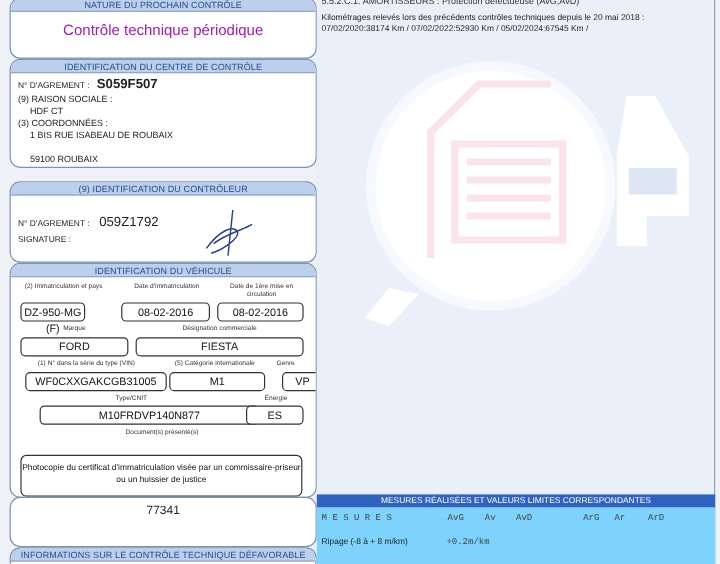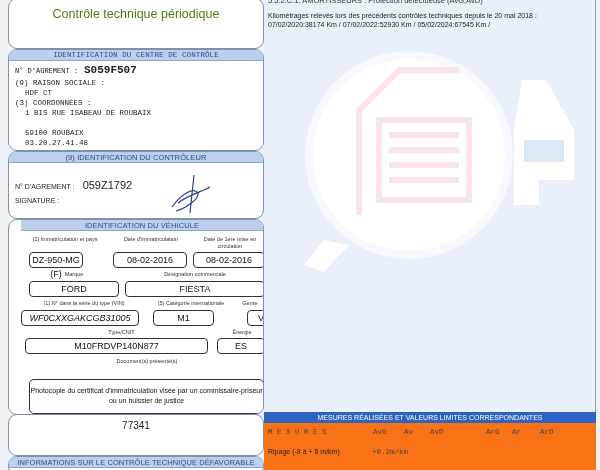--- a/index.html
+++ b/index.html
@@ -14,34 +14,34 @@
       overflow: hidden;
     }
     .card-head {
       height: 11px; background: #bcd0ee; border-bottom: 1px solid #8fa6c8;
       text-align: center; font-size: 7.5px; line-height: 11px; color: #2a4c8a;
       text-transform: uppercase; letter-spacing: 0.1px;
     }
     .card-body { position: relative; padding: 0 6px; }
 
     .nature { top: -2px; height: 51px; }
-    .nature .big { text-align: center; font-size: 12.5px; color: #4d7c0f; margin-top: 8px; }
+    .nature .big { text-align: center; font-size: 12.5px; color: #a21caf; margin-top: 8px; }
 
-    .centre { top: 49px; height: 102px; font-family: Liberation Mono, monospace; }
+    .centre { top: 49px; height: 91px; }
     .lbl { font-size: 7px; color: #222; text-transform: uppercase; }
     .row { display: flex; align-items: baseline; }
     .agr-val { font-size: 11px; font-weight: bold; margin-left: 6px; }
     .small-txt { font-size: 7.5px; color: #222; line-height: 10px; }
     .ind { padding-left: 10px; }
 
     .ctrl { top: 151px; height: 68px; }
     .ctrl .agr-val2 { font-size: 11px; margin-left: 8px; }
     .sig { position: absolute; left: 155px; top: 10px; width: 50px; height: 44px; }
 
-    .veh { top: 219px; height: 196px; padding-left: 12px; }
+    .veh { top: 219px; height: 196px; }
     .flabel { font-size: 5.5px; color: #333; text-align: center; line-height: 7px; }
     .fbox {
       border: 1px solid #333; border-radius: 4px; height: 16px;
       font-size: 9px; text-align: center; line-height: 14px; color: #111; background: #fff;
     }
     .abs { position: absolute; }
     .docbox {
       position: absolute; left: 8px; top: 148px; width: 235px; height: 35px;
       border: 1px solid #333; border-radius: 5px; font-size: 7px; text-align: center;
       line-height: 10px; padding-top: 6px; color: #111;
@@ -59,33 +59,34 @@
     .right .top-line { font-size: 7.5px; color: #333; padding: 0 4px; margin-top: -4px; line-height: 9px; white-space: nowrap; overflow: hidden; }
     .right .km-hist { font-size: 7px; color: #222; padding: 0 4px; margin-top: 6px; line-height: 9px; }
 
     .watermark { position: absolute; left: 20px; top: 50px; width: 300px; height: 230px; }
 
     .mes-head {
       position: absolute; left: 0; top: 412px; width: 332px; height: 11px;
       background: #2f63c2; color: #fff; font-size: 7px; text-align: center; line-height: 11px;
       text-transform: uppercase;
     }
-    .mes-body { position: absolute; left: 0; top: 423px; width: 332px; height: 47px; background: #f97316; }
+    .mes-body { position: absolute; left: 0; top: 423px; width: 332px; height: 47px; background: #7dd3fc; }
     .mono { font-family: "Liberation Mono", monospace; font-size: 7.5px; color: #444; }
     .mes-cols { position: absolute; top: 5px; left: 4px; width: 320px; height: 10px; }
     .mes-cols span { position: absolute; }
     .ripage { position: absolute; top: 25px; left: 4px; font-size: 7px; color: #222; }
     .ripage-val { position: absolute; top: 25px; left: 108px; }
   </style>
 </head>
 <body>
 
 <div class="left-col">
 
   <div class="card nature">
+    <div class="card-head">NATURE DU PROCHAIN CONTRÔLE</div>
     <div class="big">Contrôle technique périodique</div>
   </div>
 
   <div class="card centre">
     <div class="card-head">IDENTIFICATION DU CENTRE DE CONTRÔLE</div>
     <div class="card-body" style="padding-top:3px;">
       <div class="row">
         <span class="lbl">N° D'AGREMENT :</span>
         <span class="agr-val">S059F507</span>
       </div>
@@ -123,27 +124,27 @@
       <div class="fbox abs" style="left:172px; top:21px; width:72px;">08-02-2016</div>
 
       <div class="flabel abs" style="left:8px; top:40px; width:90px;">Marque</div>
       <div class="flabel abs" style="left:104px; top:40px; width:140px;">Désignation commerciale</div>
       <div class="fbox abs" style="left:104px; top:50px; width:140px;">FIESTA</div>
       <div class="fbox abs" style="left:8px; top:50px; width:90px;">FORD</div>
 
       <div class="flabel abs" style="left:8px; top:69px; width:110px;">(1) N° dans la série du type (VIN)</div>
       <div class="flabel abs" style="left:130px; top:69px; width:80px;">(5) Catégorie internationale</div>
       <div class="flabel abs" style="left:212px; top:69px; width:34px;">Genre</div>
-      <div class="fbox abs" style="left:0; top:79px; width:118px;font-style:italic;">WF0CXXGAKCGB31005</div>
-      <div class="fbox abs" style="left:132px; top:79px; width:61px;">M1</div>
+      <div class="fbox abs" style="left:12px; top:79px; width:118px;">WF0CXXGAKCGB31005</div>
+      <div class="fbox abs" style="left:132px; top:79px; width:80px;">M1</div>
       <div class="fbox abs" style="left:226px; top:79px; width:34px;text-align:center;">VP</div>
 
       <div class="flabel abs" style="left:8px; top:98px; width:185px;">Type/CNIT</div>
       <div class="flabel abs" style="left:198px; top:98px; width:46px;">Énergie</div>
-      <div class="fbox abs" style="left:4px; top:107px; width:183px;">M10FRDVP140N877</div>
+      <div class="fbox abs" style="left:24px; top:107px; width:183px;">M10FRDVP140N877</div>
       <div class="fbox abs" style="left:196px; top:107px; width:48px;">ES</div>
 
       <div class="flabel abs" style="left:8px; top:127px; width:236px;">Document(s) présenté(s)</div>
       <div class="docbox">Photocopie du certificat d'immatriculation visée par un commissaire-priseur ou un huissier de justice</div>
     </div>
   </div>
 
   <div class="card km">
     <div class="val">77341</div>
   </div>

